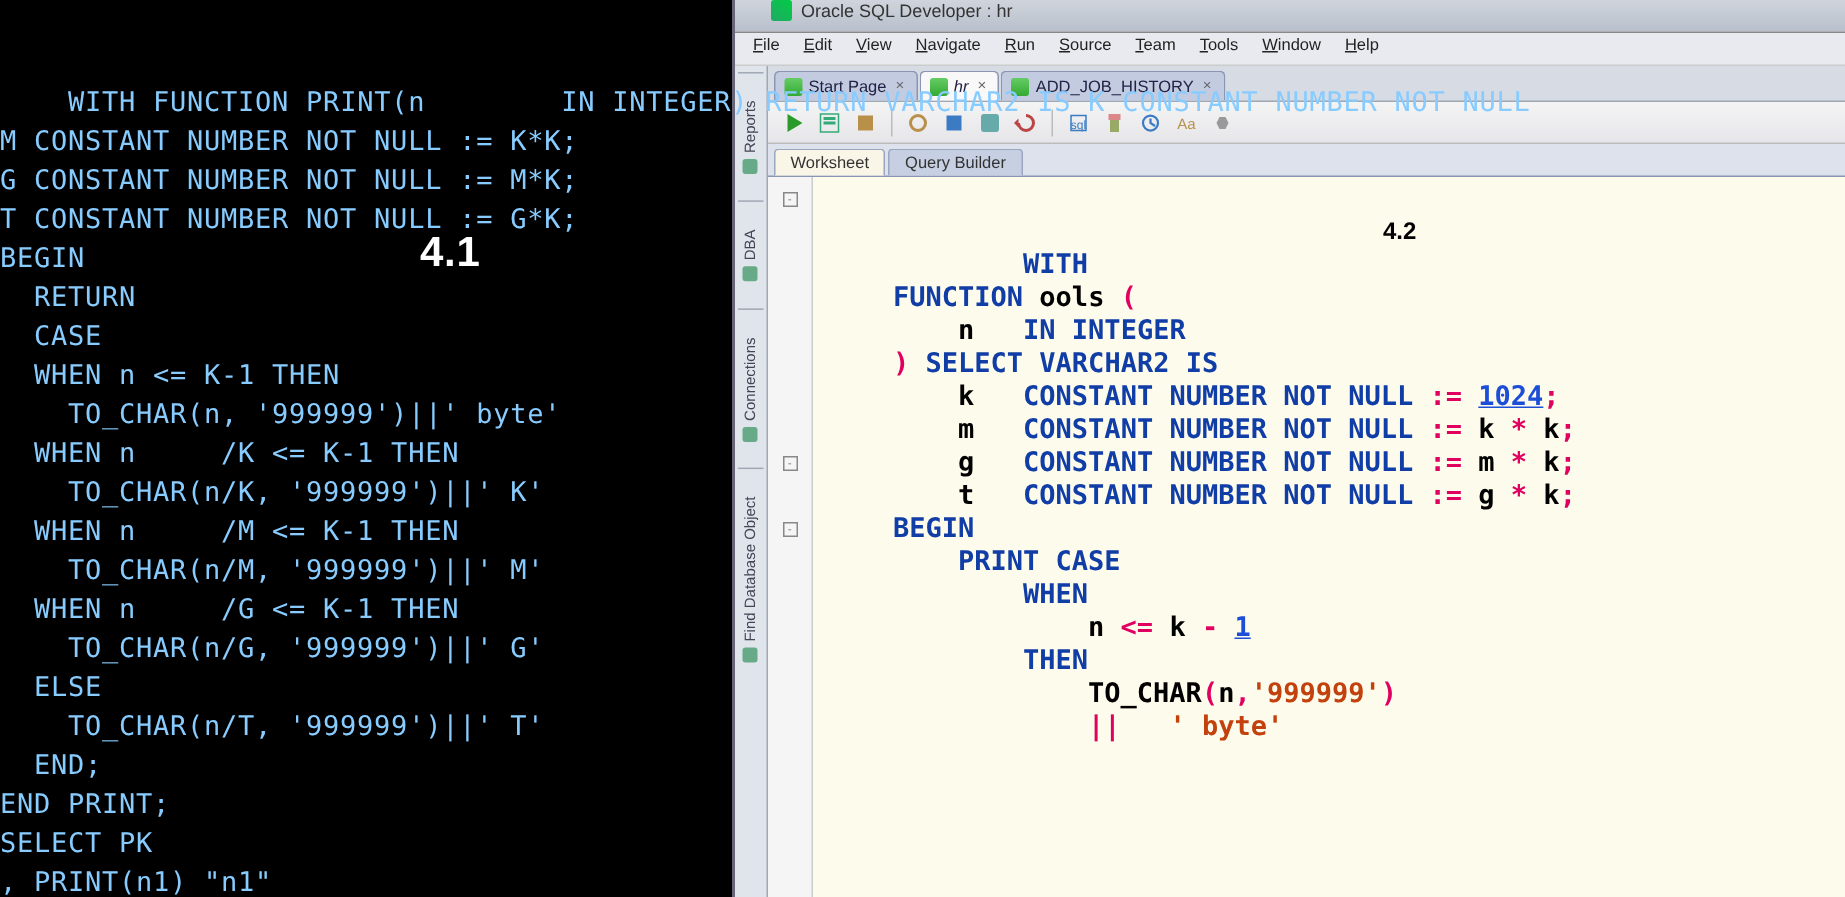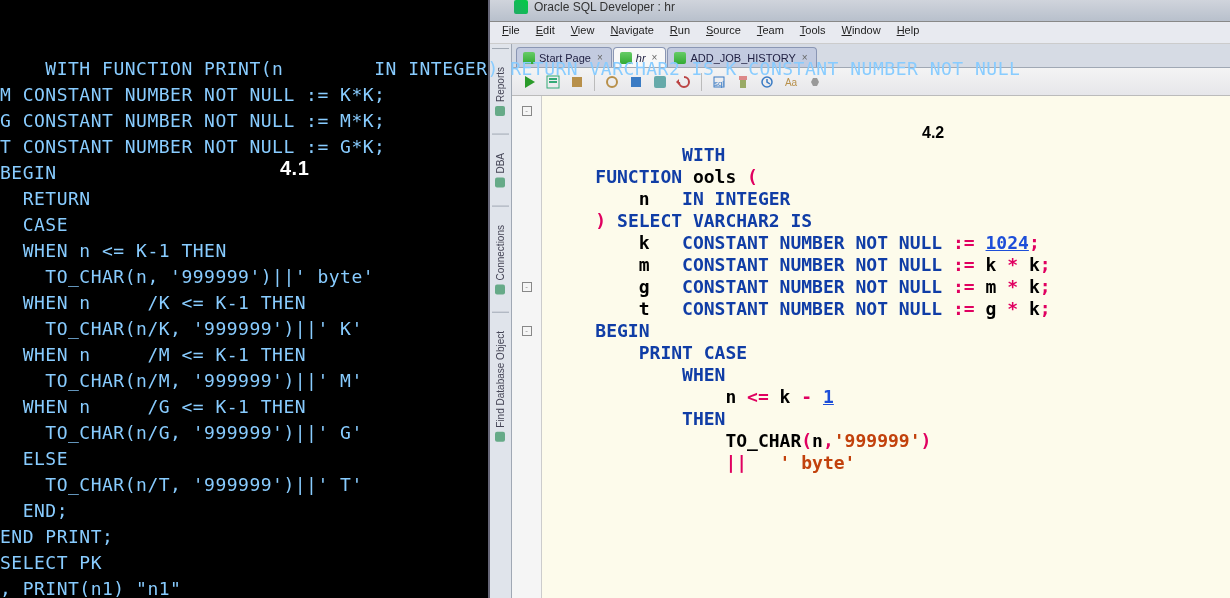--- a/index.html
+++ b/index.html
@@ -18,21 +18,21 @@
   line-height: 26px;
   padding: 4px 0 0 0;
   white-space: pre;
   letter-spacing: 0.5px;
   position: relative;
 }
 .left-pane .label1 {
   position: absolute;
   left: 280px;
   top: 155px;
-  font-size: 20px;
+  font-size: 28px;
   color: #fff;
   font-family: Arial, sans-serif;
   font-weight: bold;
 }
 
 
 .right-pane {
   width: 742px;
   height: 598px;
   background: #f0f0f0;
@@ -410,20 +410,24 @@
                 <text x="8" y="12" font-size="10" text-anchor="middle" fill="#b8904a">Aa</text>
               </svg>
             </div>
           <div class="tbtn">
               <svg viewBox="0 0 16 16">
                 <path d="M6,4 L10,4 L12,8 L10,12 L6,12 L4,8 Z" fill="#999"></path>
               </svg>
             </div>
         </div>
 
+        <div class="ws-tabs" id="wstabs">
+            <div class="ws-tab active">Worksheet</div>
+            <div class="ws-tab">Query Builder</div>
+          </div>
 
         <div class="code-area">
           <div class="gutter" id="gutter">
               <div class="gline"><span class="collapse">-</span></div>
               <div class="gline"></div>
               <div class="gline"></div>
               <div class="gline"></div>
               <div class="gline"></div>
               <div class="gline"></div>
               <div class="gline"></div>

